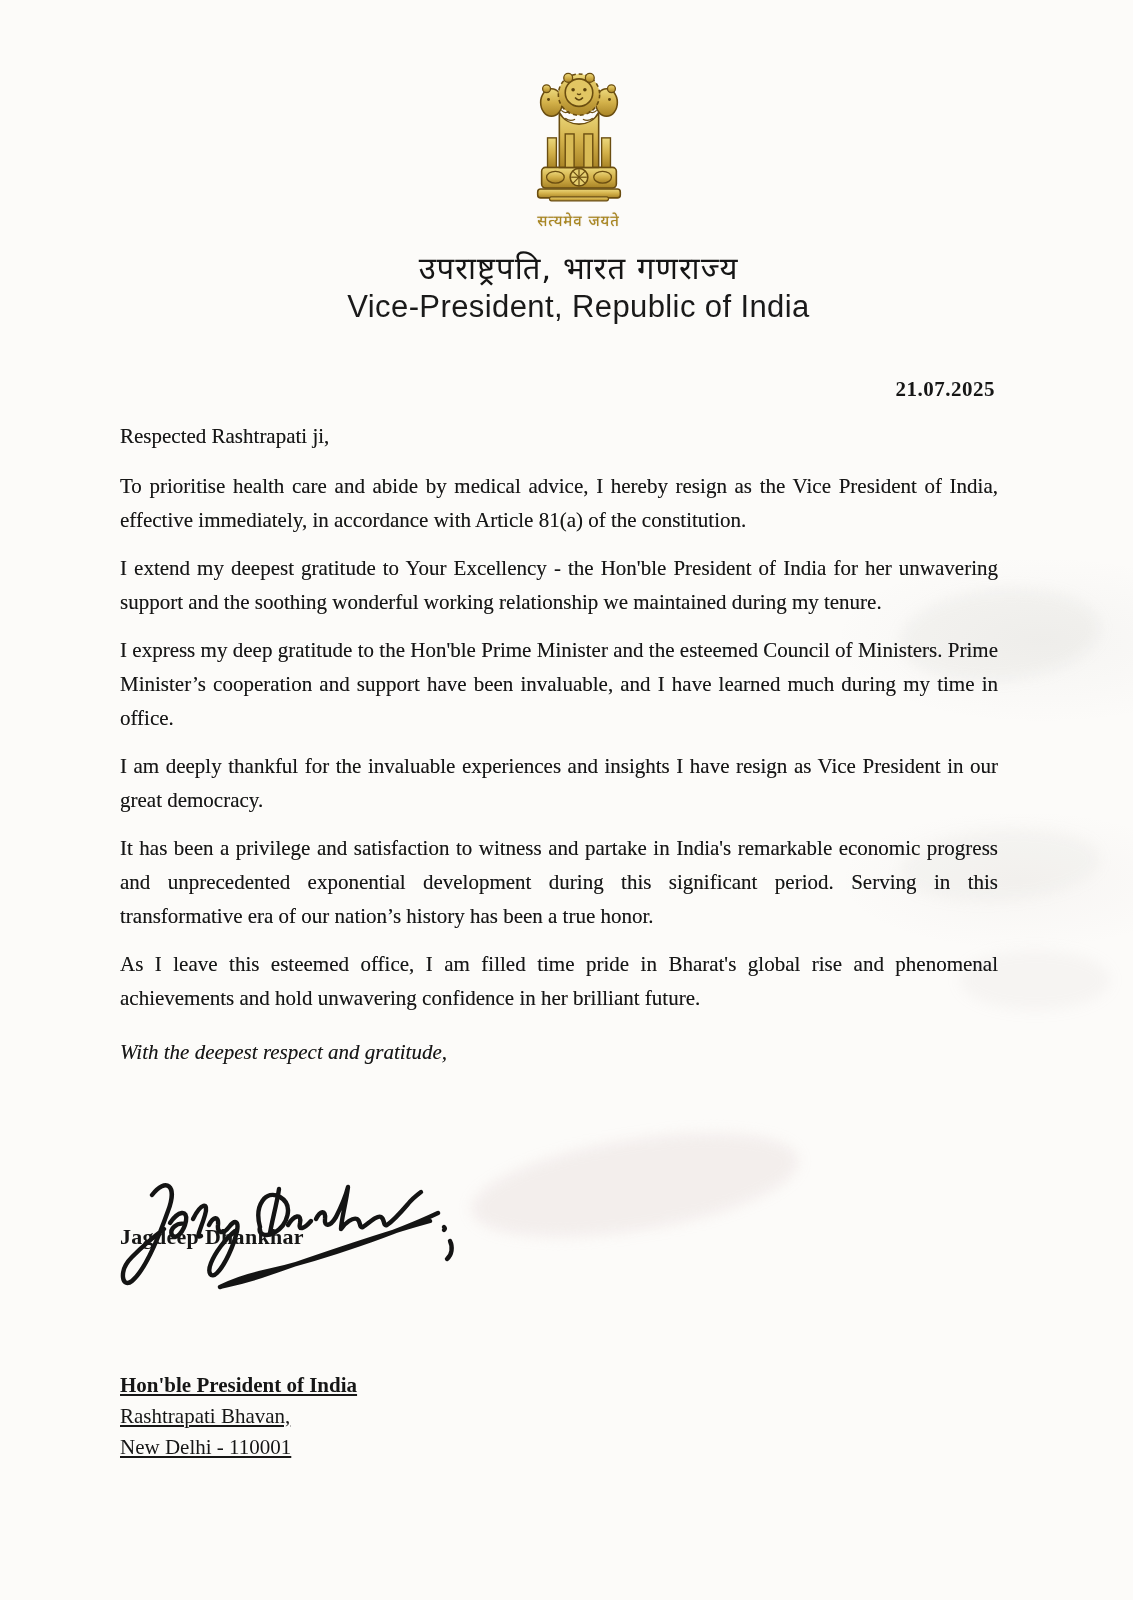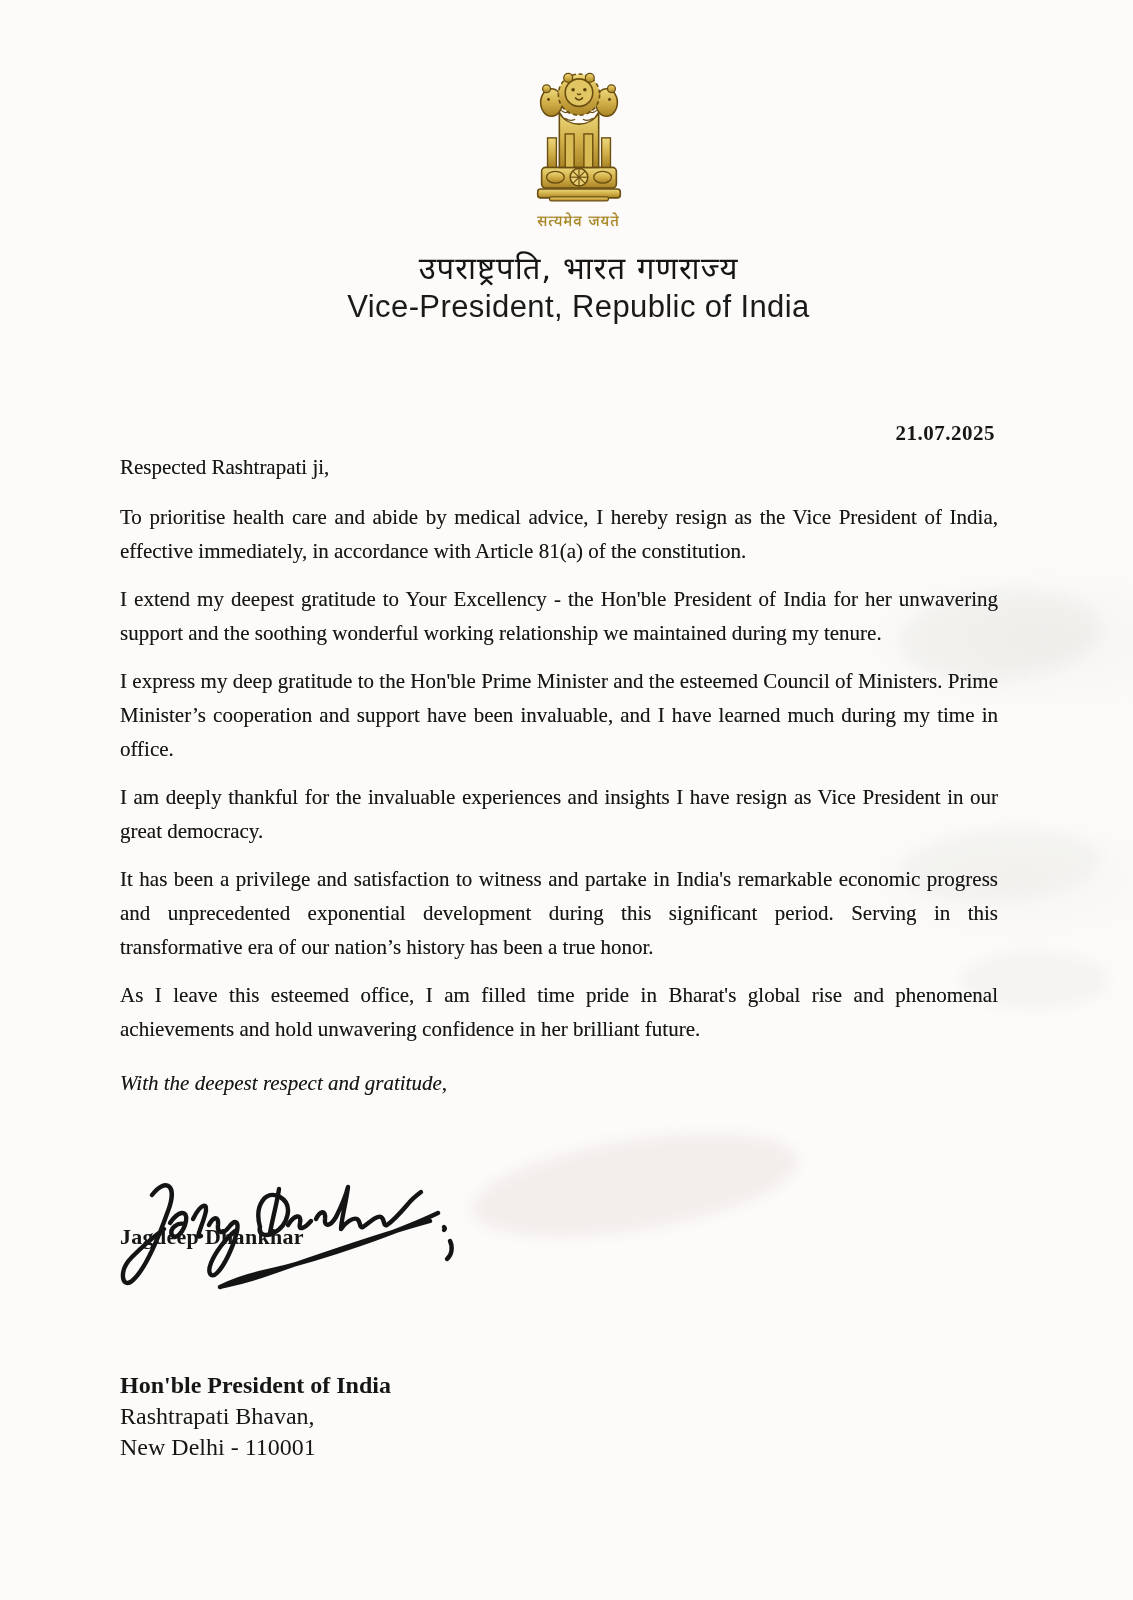--- a/index.html
+++ b/index.html
@@ -40,41 +40,41 @@
     color:#151515; letter-spacing:1px;
   }
   .title-english{
     font-family:"Liberation Sans", sans-serif;
     font-size:31px; line-height:36px; margin-top:3px;
     color:#1a1a1a; letter-spacing:0.4px;
   }
 
   .date-line{
     position:absolute; top:377px; right:138px;
-    font-size:21px; font-weight:bold; letter-spacing:0.5px;margin-top:44px;
+    font-size:21px; font-weight:bold; letter-spacing:0.5px;
   }
 
   .letter-body{
-    position:absolute; left:120px; top:450px; width:878px;
+    position:absolute; left:120px; top:419px; width:878px;
     font-size:21px; line-height:34px;
     text-align:justify;
     text-shadow:0 0 0.5px rgba(20,20,20,0.45);
   }
   .letter-body p{ margin:0 0 14px 0; }
   .letter-body p.salutation{ text-align:left; margin-bottom:16px; }
   .letter-body p.closing{ text-align:left; margin-top:20px;font-style:italic; }
 
   .signature{ position:absolute; left:108px; top:1165px; }
   .signatory-name{
     position:absolute; left:120px; top:1224px;
     font-size:22px; font-weight:bold; letter-spacing:0.3px;
   }
   .recipient-block{
     position:absolute; left:120px; top:1370px;
-    font-size:24px; line-height:31px;
+    font-size:21px; line-height:31px;text-decoration:underline;
   }
   .recipient-name{ font-weight:bold; }
 </style>
 </head>
 <body>
 
 <div class="paper">
 
   <div class="smudge s1"></div>
   <div class="smudge s2"></div>

